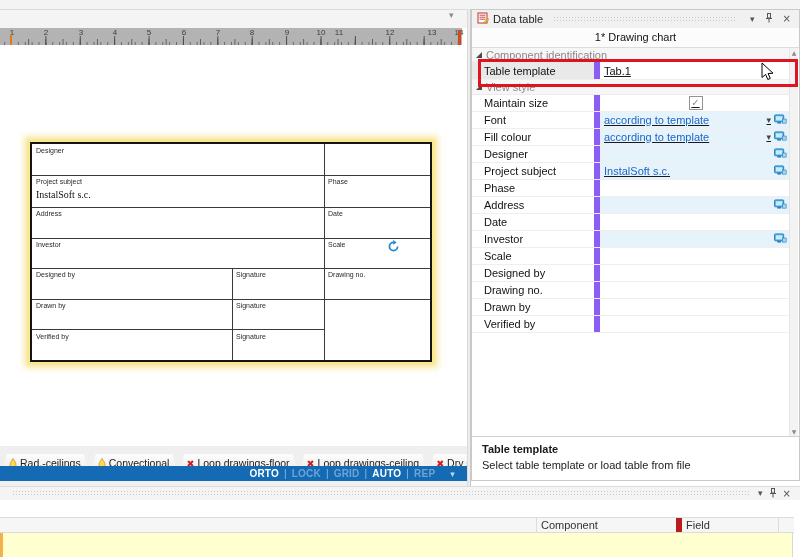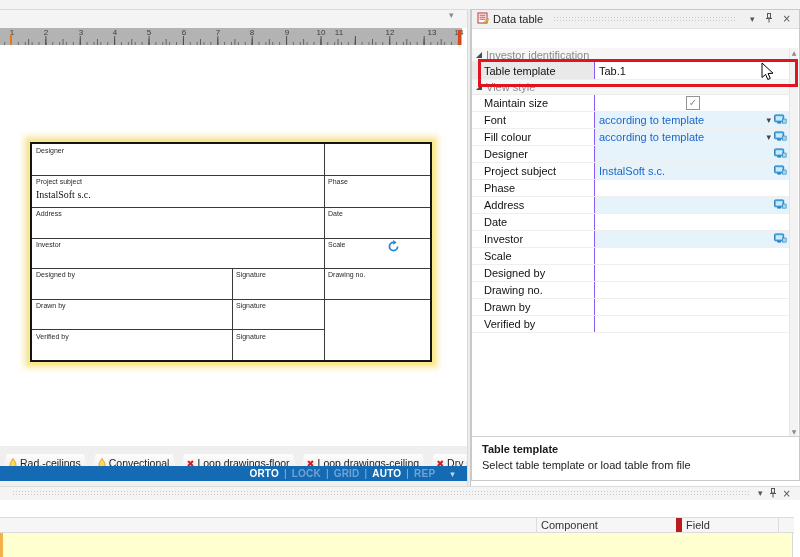--- a/index.html
+++ b/index.html
@@ -64,21 +64,21 @@
   #rp-titlebar{position:absolute;left:0;top:0;right:0;height:18px;background:#f1f1f1;border-bottom:1px solid #e2e2e2;
                display:flex;align-items:center;padding:0 5px;gap:4px;}
   #rp-title{font-size:11px;color:#222;white-space:nowrap;}
   .grip{flex:1;height:7px;margin:0 6px;background-image:radial-gradient(circle,#c8c8c8 0.8px,transparent 1px);background-size:3px 3px;}
   .bar-icon{color:#555;font-size:9px;line-height:1;padding:0 3px;}
   #rp-chart-header{position:absolute;left:0;top:18px;right:0;height:19px;line-height:19px;text-align:center;
                    background:#fcfcfc;border-bottom:1px solid #dcdcdc;color:#111;}
   #rp-props{position:absolute;left:0;top:38px;width:318px;}
   .prow{display:flex;height:16px;border-bottom:1px solid #efefef;align-items:center;}
   .prow .plabel{width:122px;padding-left:12px;box-sizing:border-box;color:#111;white-space:nowrap;overflow:hidden;}
-  .prow .pvalue{flex:1;height:100%;display:flex;align-items:center;border-left:1px solid #8b5cf6;padding:0 3px 0 4px;box-sizing:border-box;gap:3px;}
+  .prow .pvalue{flex:1;height:100%;display:flex;align-items:center;border-left:6px solid #8b5cf6;padding:0 3px 0 4px;box-sizing:border-box;gap:3px;text-decoration:underline;}
   .pvalue.bluebg{background:#e7f3fb;}
   .pvalue .link{color:#1a66cc;flex:1;white-space:nowrap;overflow:hidden;}
   .pvalue .plain{color:#111;flex:1;}
   .pvalue .dd{color:#444;font-size:9px;}
   .psection{display:flex;align-items:center;height:14px;background:#f6f6f6;border-bottom:1px solid #ececec;
             color:#8a8a8a;padding-left:4px;gap:4px;}
   .tri{width:0;height:0;border-bottom:6px solid #4a4a4a;border-left:6px solid transparent;}
   #row-tabletemplate{height:17px;}
   #row-tabletemplate .plabel{background:#e9e9e9;height:100%;display:flex;align-items:center;}
   .spacer{flex:1;}
@@ -237,25 +237,26 @@
       <span class="bar-icon glyph">▾</span>
       <span class="bar-icon">
         <svg width="8" height="10" viewBox="0 0 8 10">
             <rect x="2.5" y=".5" width="3" height="4.5" fill="#eee" stroke="#555"></rect>
             <line x1="1" y1="5.5" x2="7" y2="5.5" stroke="#555"></line>
             <line x1="4" y1="5.5" x2="4" y2="9.5" stroke="#555"></line>
           </svg>
       </span>
       <span class="bar-icon glyph" style="font-size:10px">×</span>
     </div>
+    <div id="rp-chart-header">1* Drawing chart</div>
 
     <div id="rp-props">
       <div class="psection" style="height:13px">
         <span class="tri"></span>
-        <span>Investor identification</span>
+        <span>Component identification</span>
       </div>
       <div class="prow" id="row-tabletemplate">
         <div class="plabel">Table template</div>
         <div class="pvalue">
           <span class="plain">Tab.1</span>
         </div>
       </div>
       <div class="psection">
         <span class="tri"></span>
         <span>View style</span>

